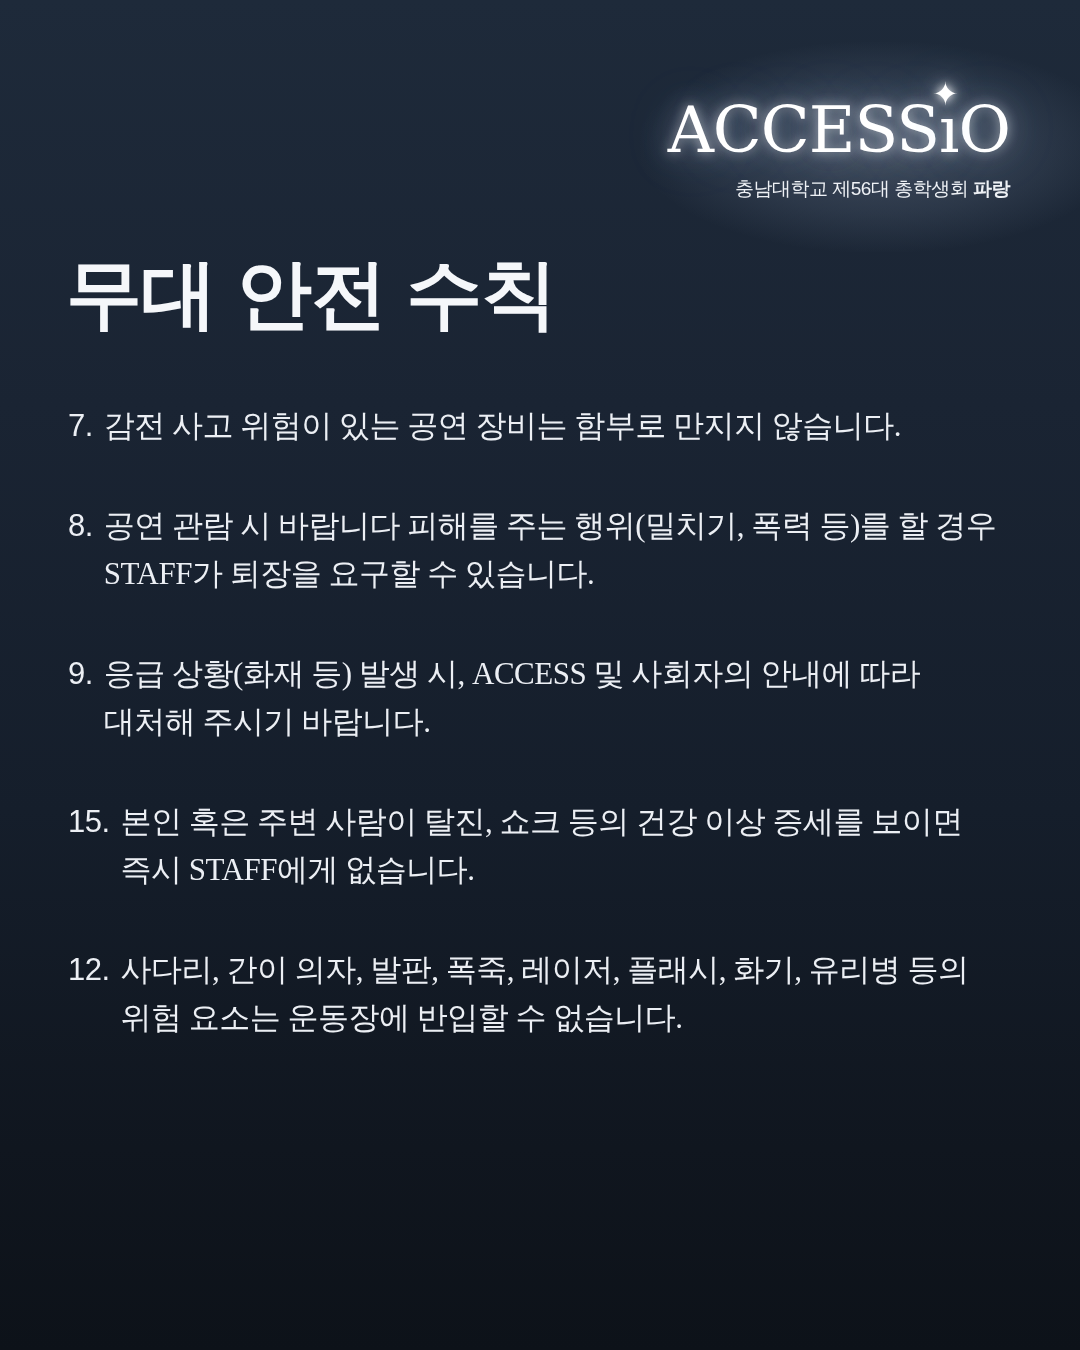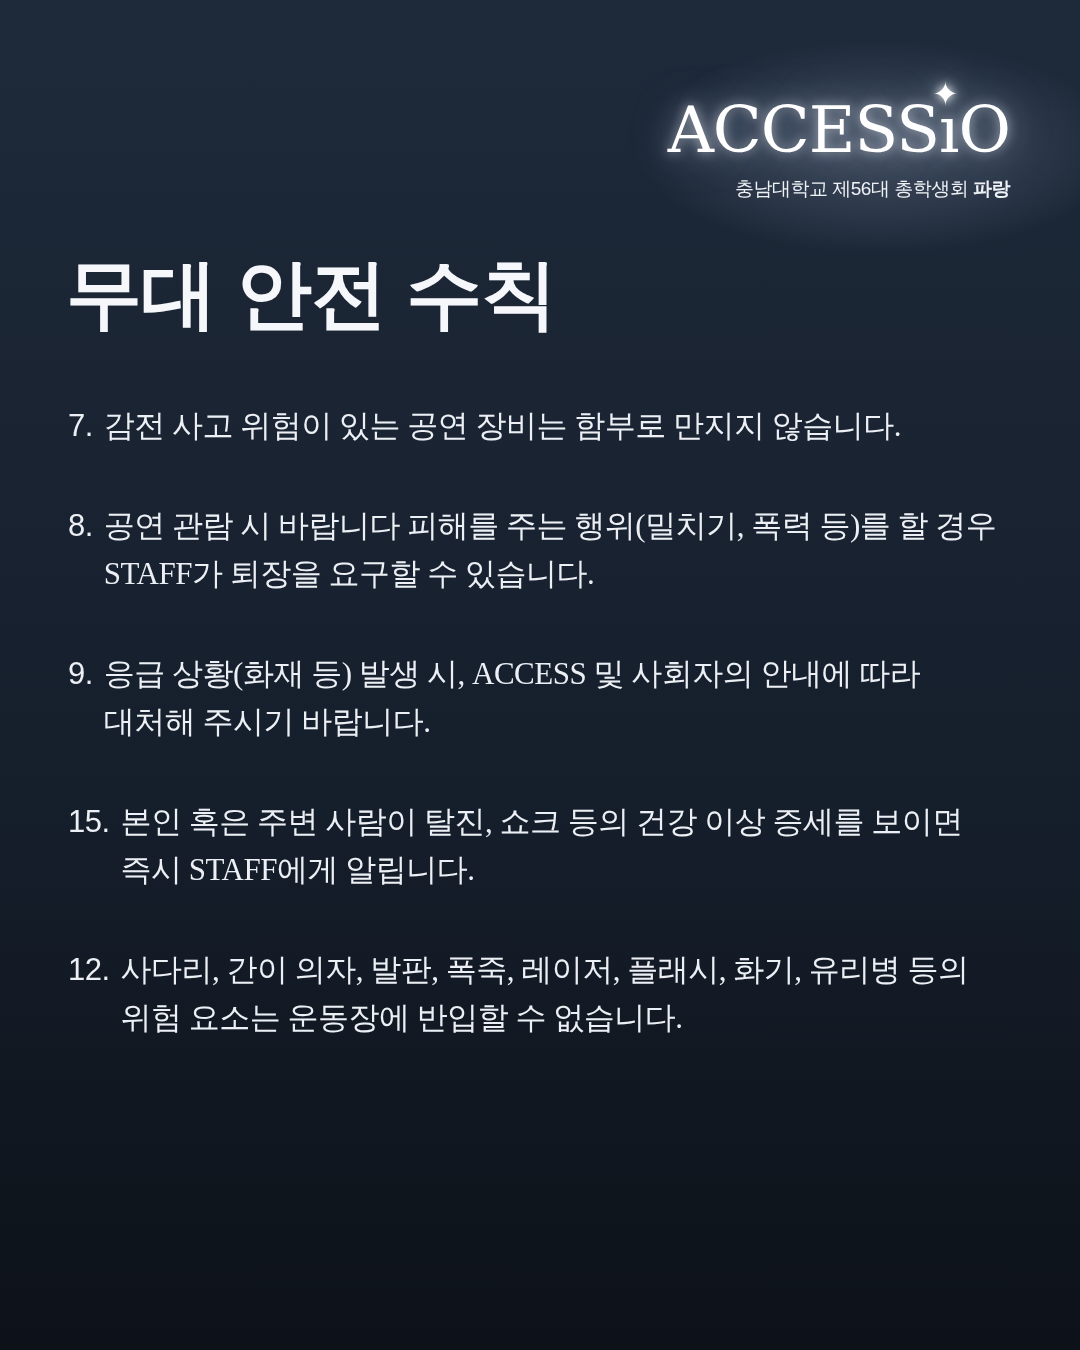--- a/index.html
+++ b/index.html
@@ -139,21 +139,21 @@
 STAFF가 퇴장을 요구할 수 있습니다.</span>
     </div>
     <div class="rule">
       <span class="rule-num">9.</span>
       <span class="rule-text">응급 상황(화재 등) 발생 시, ACCESS 및 사회자의 안내에 따라
 대처해 주시기 바랍니다.</span>
     </div>
     <div class="rule">
       <span class="rule-num">15.</span>
       <span class="rule-text">본인 혹은 주변 사람이 탈진, 쇼크 등의 건강 이상 증세를 보이면
-즉시 STAFF에게 알립니다.</span>
+즉시 STAFF에게 없습니다.</span>
     </div>
     <div class="rule">
       <span class="rule-num">12.</span>
       <span class="rule-text">사다리, 간이 의자, 발판, 폭죽, 레이저, 플래시, 화기, 유리병 등의
 위험 요소는 운동장에 반입할 수 없습니다.</span>
     </div>
   </div>
 
 </div>
 

